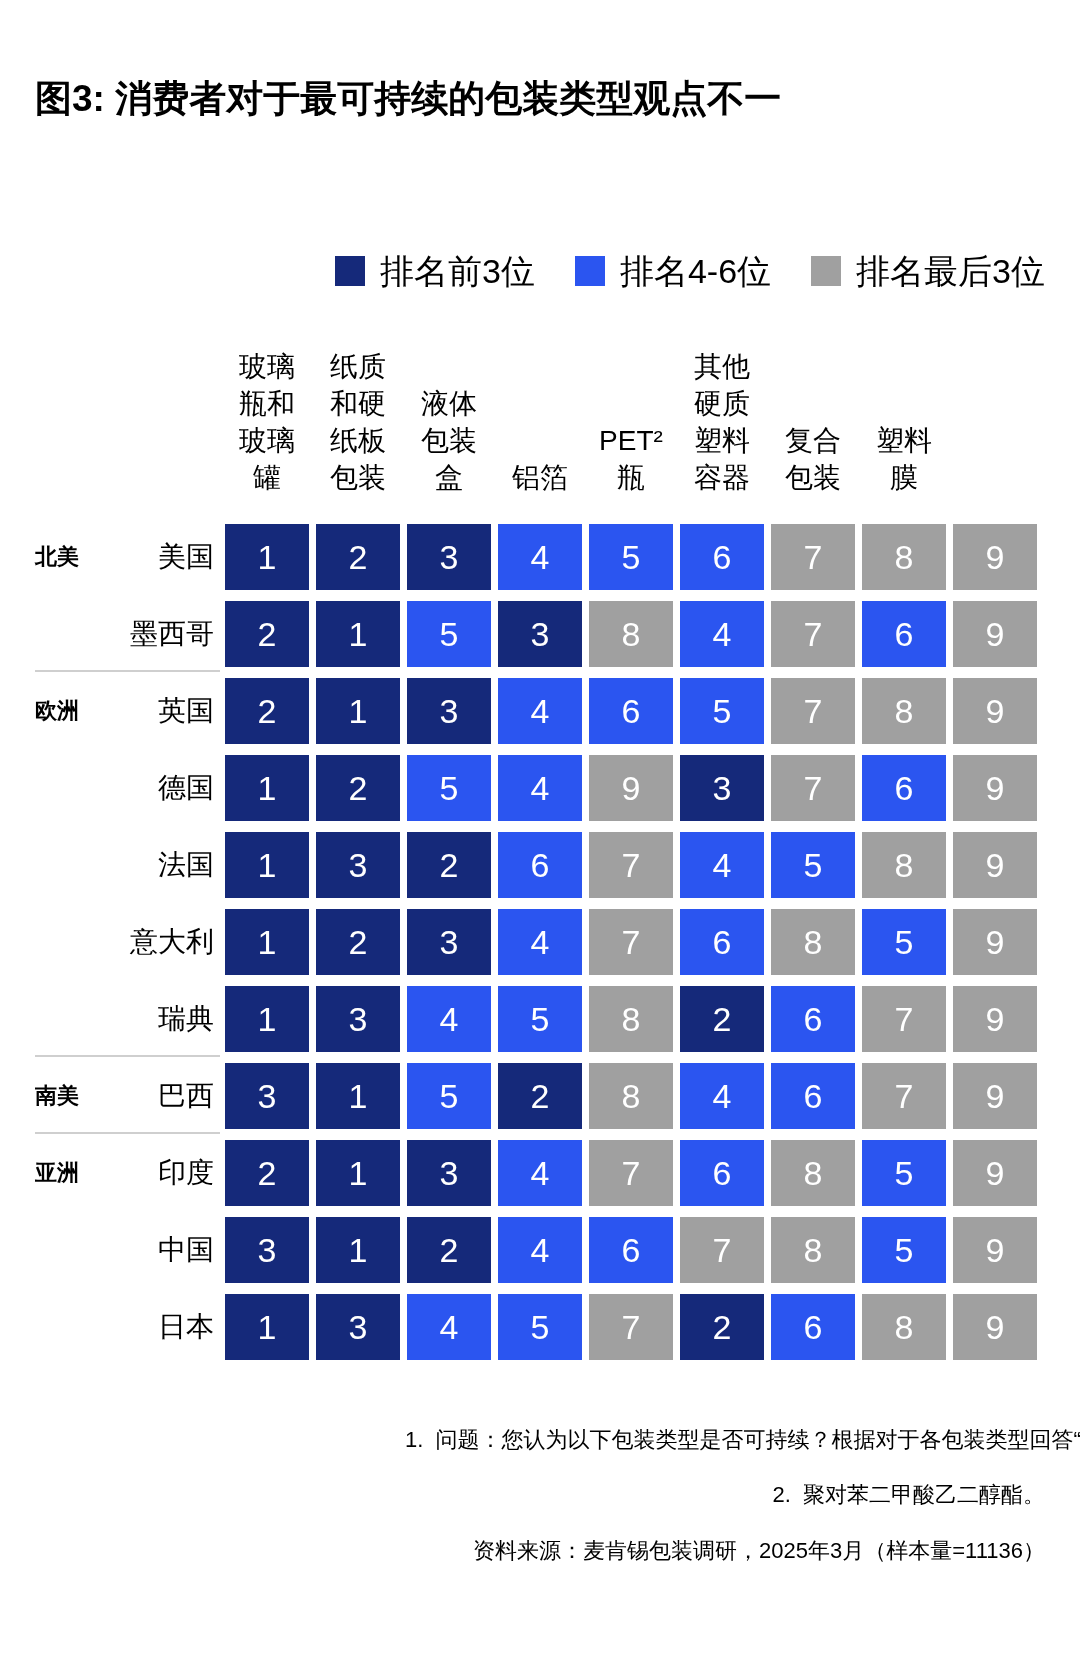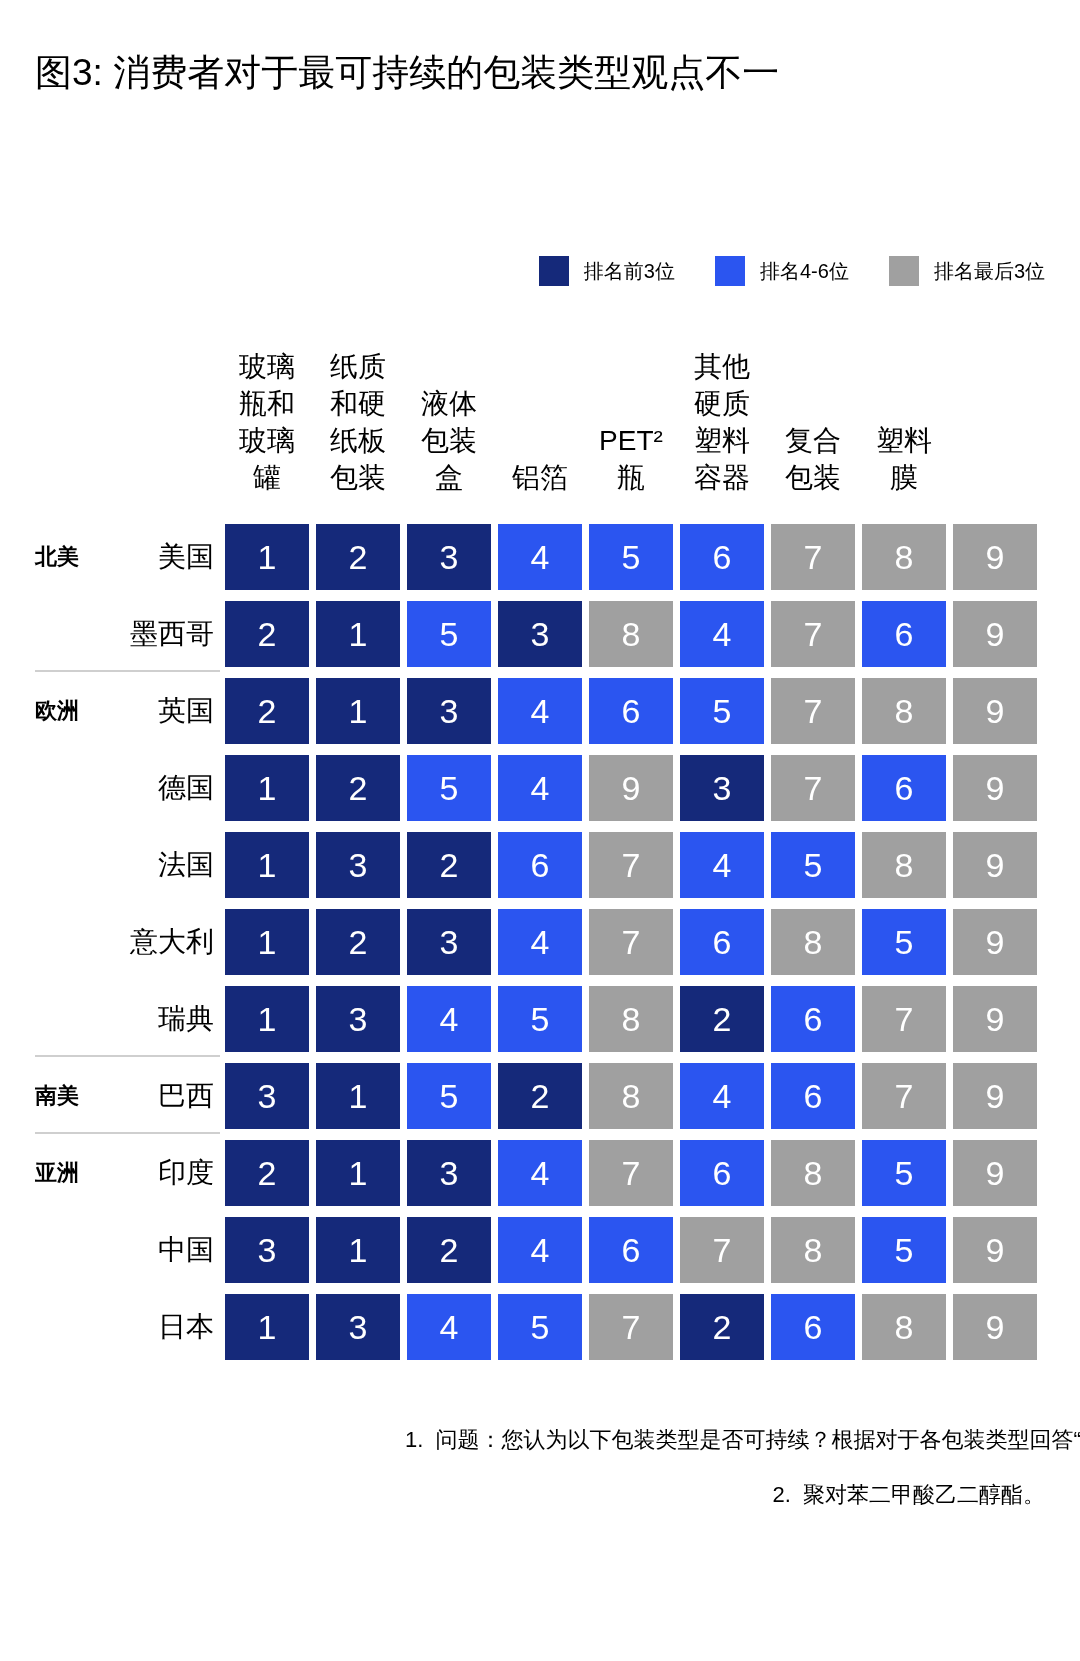--- a/index.html
+++ b/index.html
@@ -1,34 +1,34 @@
 <!DOCTYPE html>
 <html><head>
 <meta charset="utf-8">
 <style>
   html,body{margin:0;padding:0;background:#fff;}
   .page{
     position:relative;width:1080px;height:1661px;background:#ffffff;overflow:hidden;
     font-family:"Liberation Sans","DejaVu Sans",sans-serif;color:#000;
   }
   .title{
-    position:absolute;left:35px;top:50px;width:1010px;
-    font-size:37px;font-weight:400;line-height:46px;
+    position:absolute;left:35px;top:76px;width:1010px;
+    font-size:37px;font-weight:700;line-height:46px;
   }
   .subtitle{
     position:absolute;left:35px;top:162px;width:1010px;
     font-size:30px;font-weight:700;line-height:38px;
   }
   .legend{
     position:absolute;right:35px;top:256px;
     display:flex;align-items:center;gap:40px;
   }
   .legend-item{display:flex;align-items:center;gap:15px;}
   .legend-swatch{width:30px;height:30px;flex:0 0 auto;}
-  .legend-label{font-size:20px;line-height:30px;}
+  .legend-label{font-size:34px;line-height:30px;}
   .table-wrap{position:absolute;left:35px;top:348px;width:1010px;}
   .hdr-grid,.row-grid{
     display:grid;
     grid-template-columns:80px 96px repeat(9,84px);
     column-gap:7px;
   }
   .hdr-grid{align-items:end;margin-bottom:28px;}
   .col-hdr{
     text-align:center;font-size:28px;line-height:37px;font-weight:400;
     white-space:pre-line;
@@ -254,16 +254,17 @@
           <div class="cell" style="background: rgb(43, 85, 240); color: rgb(255, 255, 255);">6</div>
           <div class="cell" style="background: rgb(160, 160, 160); color: rgb(255, 255, 255);">8</div>
           <div class="cell" style="background: rgb(160, 160, 160); color: rgb(255, 255, 255);">9</div>
         </div>
       </div>
   </div>
 
   <div class="footnotes">
     <div class="footnote-line">1.&nbsp;&nbsp;问题：您认为以下包装类型是否可持续？根据对于各包装类型回答“极度</div>
     <div class="footnote-line fn2">2.&nbsp;&nbsp;聚对苯二甲酸乙二醇酯。</div>
+    <div class="footnote-line source">资料来源：麦肯锡包装调研，2025年3月（样本量=11136）</div>
   </div>
 
 
 </div>
 
 </body></html>

